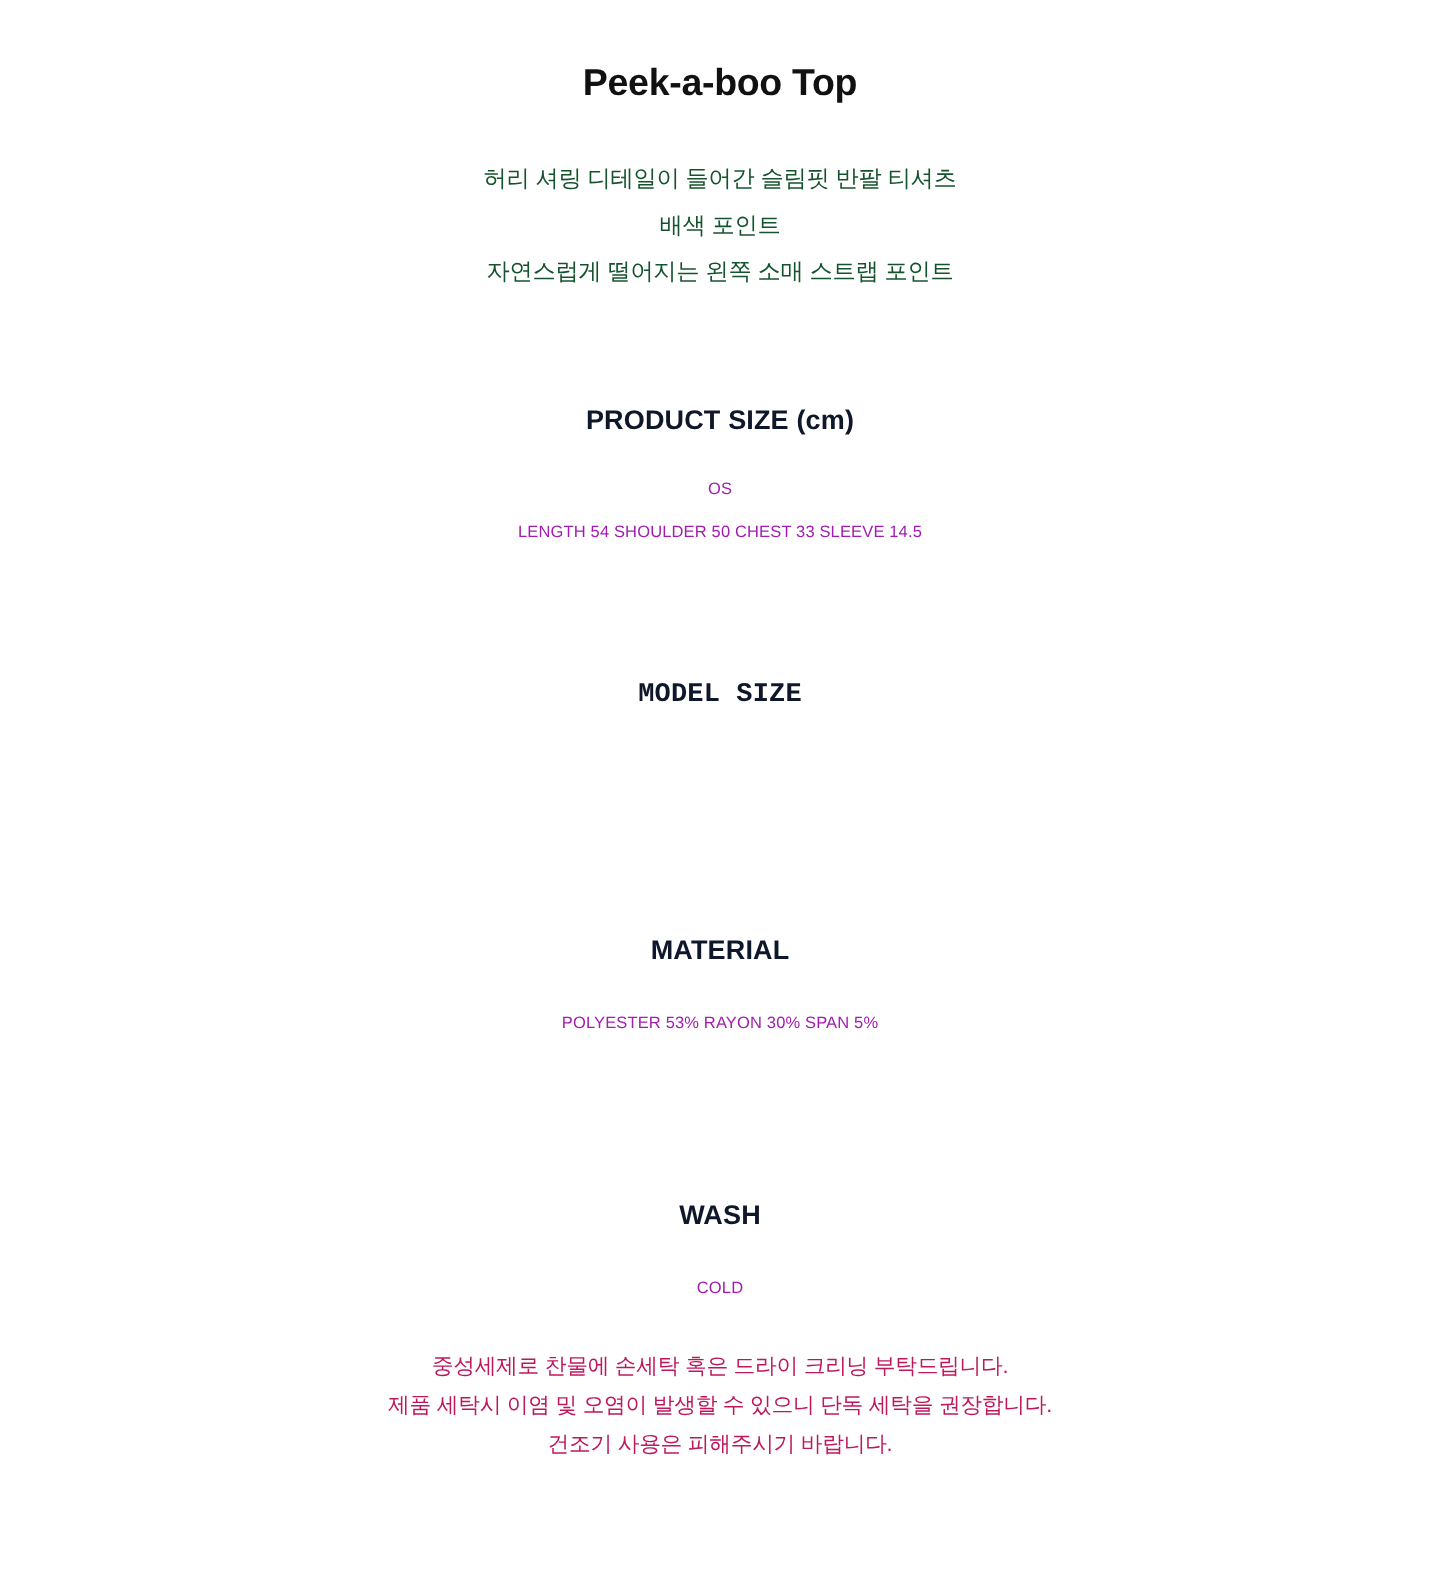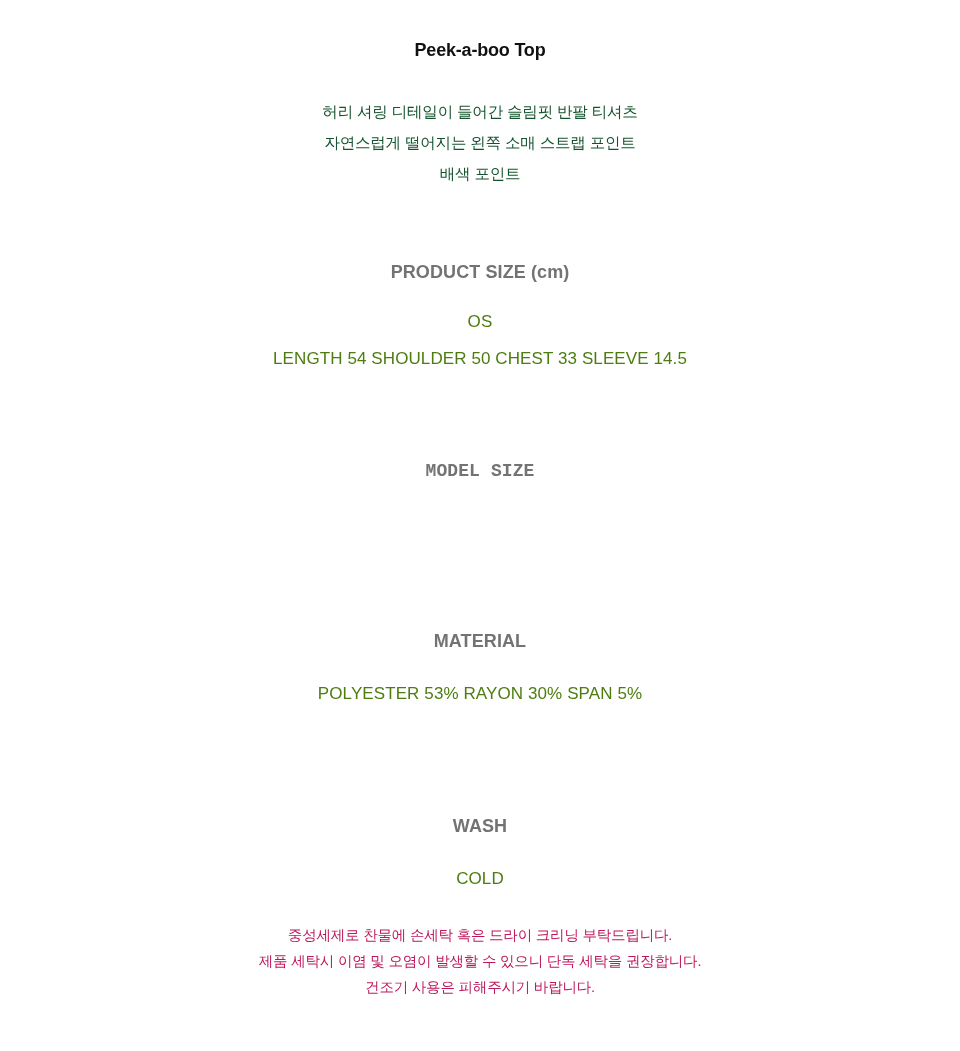--- a/index.html
+++ b/index.html
@@ -15,21 +15,21 @@
     -webkit-font-smoothing: antialiased;
   }
   .page {
     width: 960px;
     min-height: 1051px;
     box-sizing: border-box;
     padding: 0;
     text-align: center;
   }
   .product-title {
-    font-size: 18px;
+    font-size: 25px;
     font-weight: bold;
     color: #111111;
     letter-spacing: -0.2px;
     margin: 0;
     padding-top: 40px;
     line-height: 1.2;
   }
   .desc-block {
     margin-top: 34px;
   }
@@ -38,27 +38,27 @@
     color: #14532d;
     line-height: 31px;
     letter-spacing: -0.2px;
   }
   .section {
     margin-top: 0;
   }
   .section-heading {
     font-size: 18px;
     font-weight: bold;
-    color: #737373;
+    color: #0f172a;
     letter-spacing: 0.1px;
     line-height: 1.3;
   }
   .section-body-line {
-    font-size: 17px;
-    color: #4d7c0f;
+    font-size: 11px;
+    color: #a21caf;
     line-height: 1.35;
     letter-spacing: 0.1px;
   }
   .sp-size-head { padding-top: 72px; }
   .sp-size-os   { padding-top: 27px; }
   .sp-size-meas { padding-top: 14px; }
 
   .sp-model-head { padding-top: 89px; font-family: Liberation Mono, monospace; }
   .sp-model-body { padding-top: 31px; }
 
@@ -80,22 +80,22 @@
 </style>
 </head>
 <body>
 
 <div class="page">
 
   <h1 class="product-title">Peek-a-boo Top</h1>
 
   <div class="desc-block">
     <div class="desc-line">허리 셔링 디테일이 들어간 슬림핏 반팔 티셔츠</div>
+    <div class="desc-line">배색 포인트</div>
     <div class="desc-line">자연스럽게 떨어지는 왼쪽 소매 스트랩 포인트</div>
-    <div class="desc-line">배색 포인트</div>
   </div>
 
   <div class="section">
     <div class="section-heading sp-size-head">PRODUCT SIZE (cm)</div>
     <div class="section-body-line sp-size-os">OS</div>
     <div class="section-body-line sp-size-meas">LENGTH 54 SHOULDER 50 CHEST 33 SLEEVE 14.5</div>
   </div>
 
   <div class="section">
     <div class="section-heading sp-model-head">MODEL SIZE</div>

